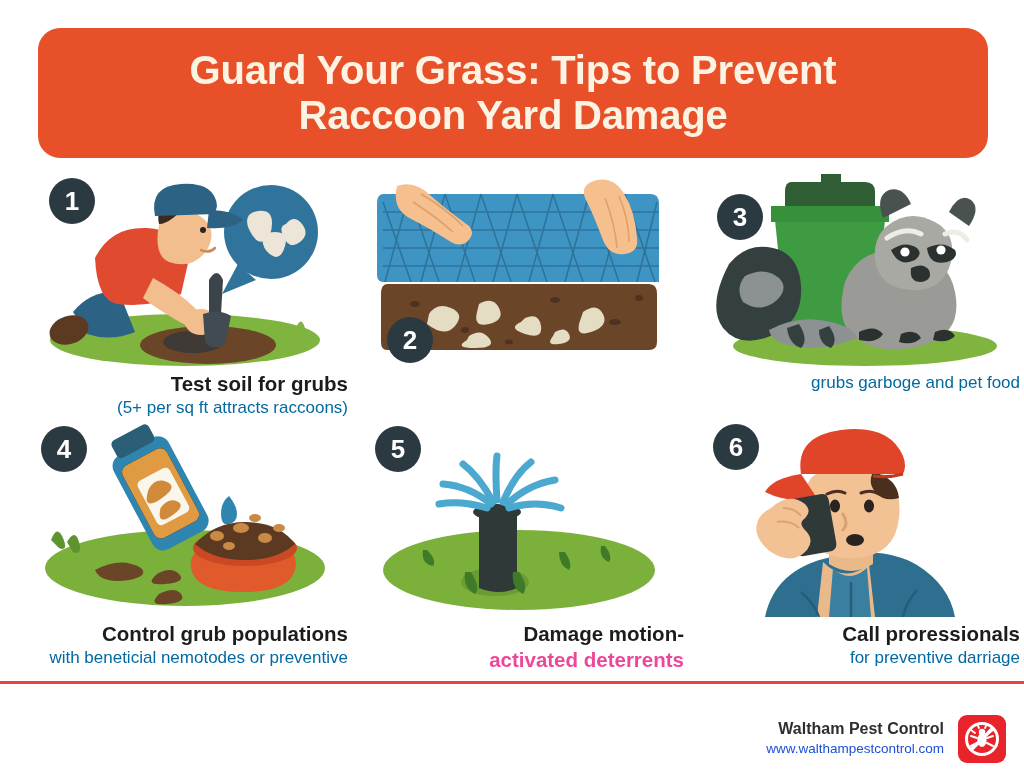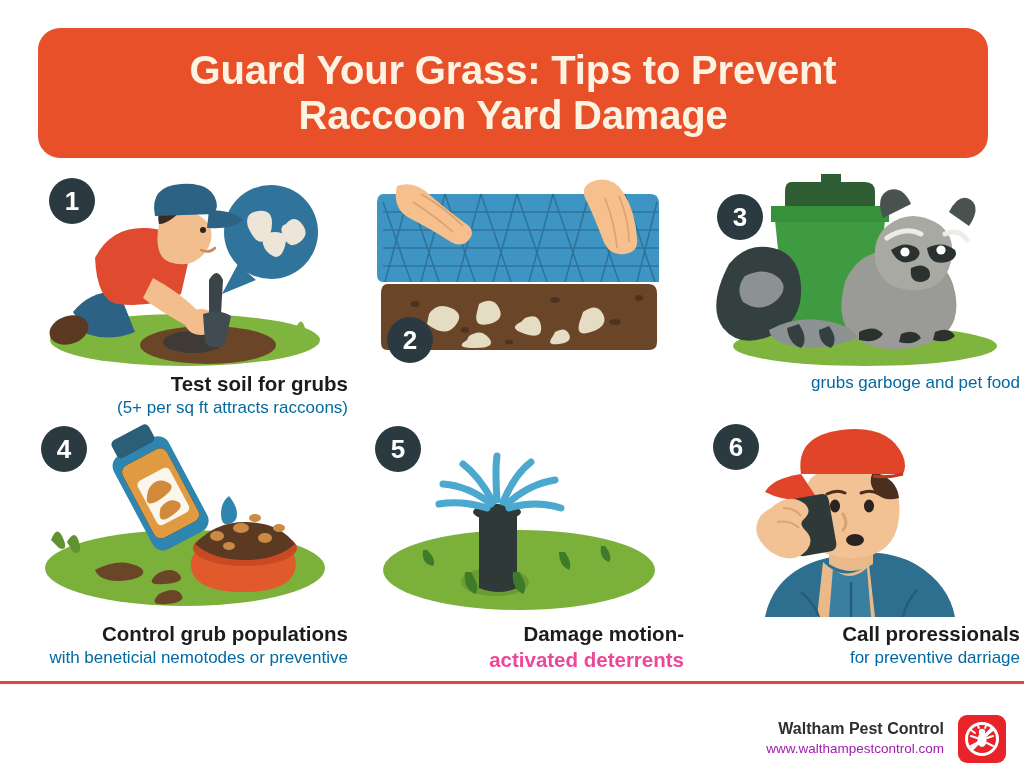--- a/index.html
+++ b/index.html
@@ -66,21 +66,21 @@
   .divider{
     position:absolute;left:0;top:681px;width:1024px;height:3px;
     background:#E8433F;
   }
   .footer{
     position:absolute;right:18px;top:700px;
     display:flex;align-items:center;gap:14px;margin-top:15px;
   }
   .footer-text{text-align:right;}
   .brand{font-size:16px;font-weight:bold;color:#2E2E2E;line-height:1.3;}
-  .url{font-size:13.5px;color:#a21caf;line-height:1.4;}
+  .url{font-size:13.5px;color:#1d4ed8;line-height:1.4;}
   .logo{
     width:48px;height:48px;border-radius:9px;background:#E8232A;
     display:flex;align-items:center;justify-content:center;
   }
 </style>
 </head>
 <body>
 
 <div class="page">
 

